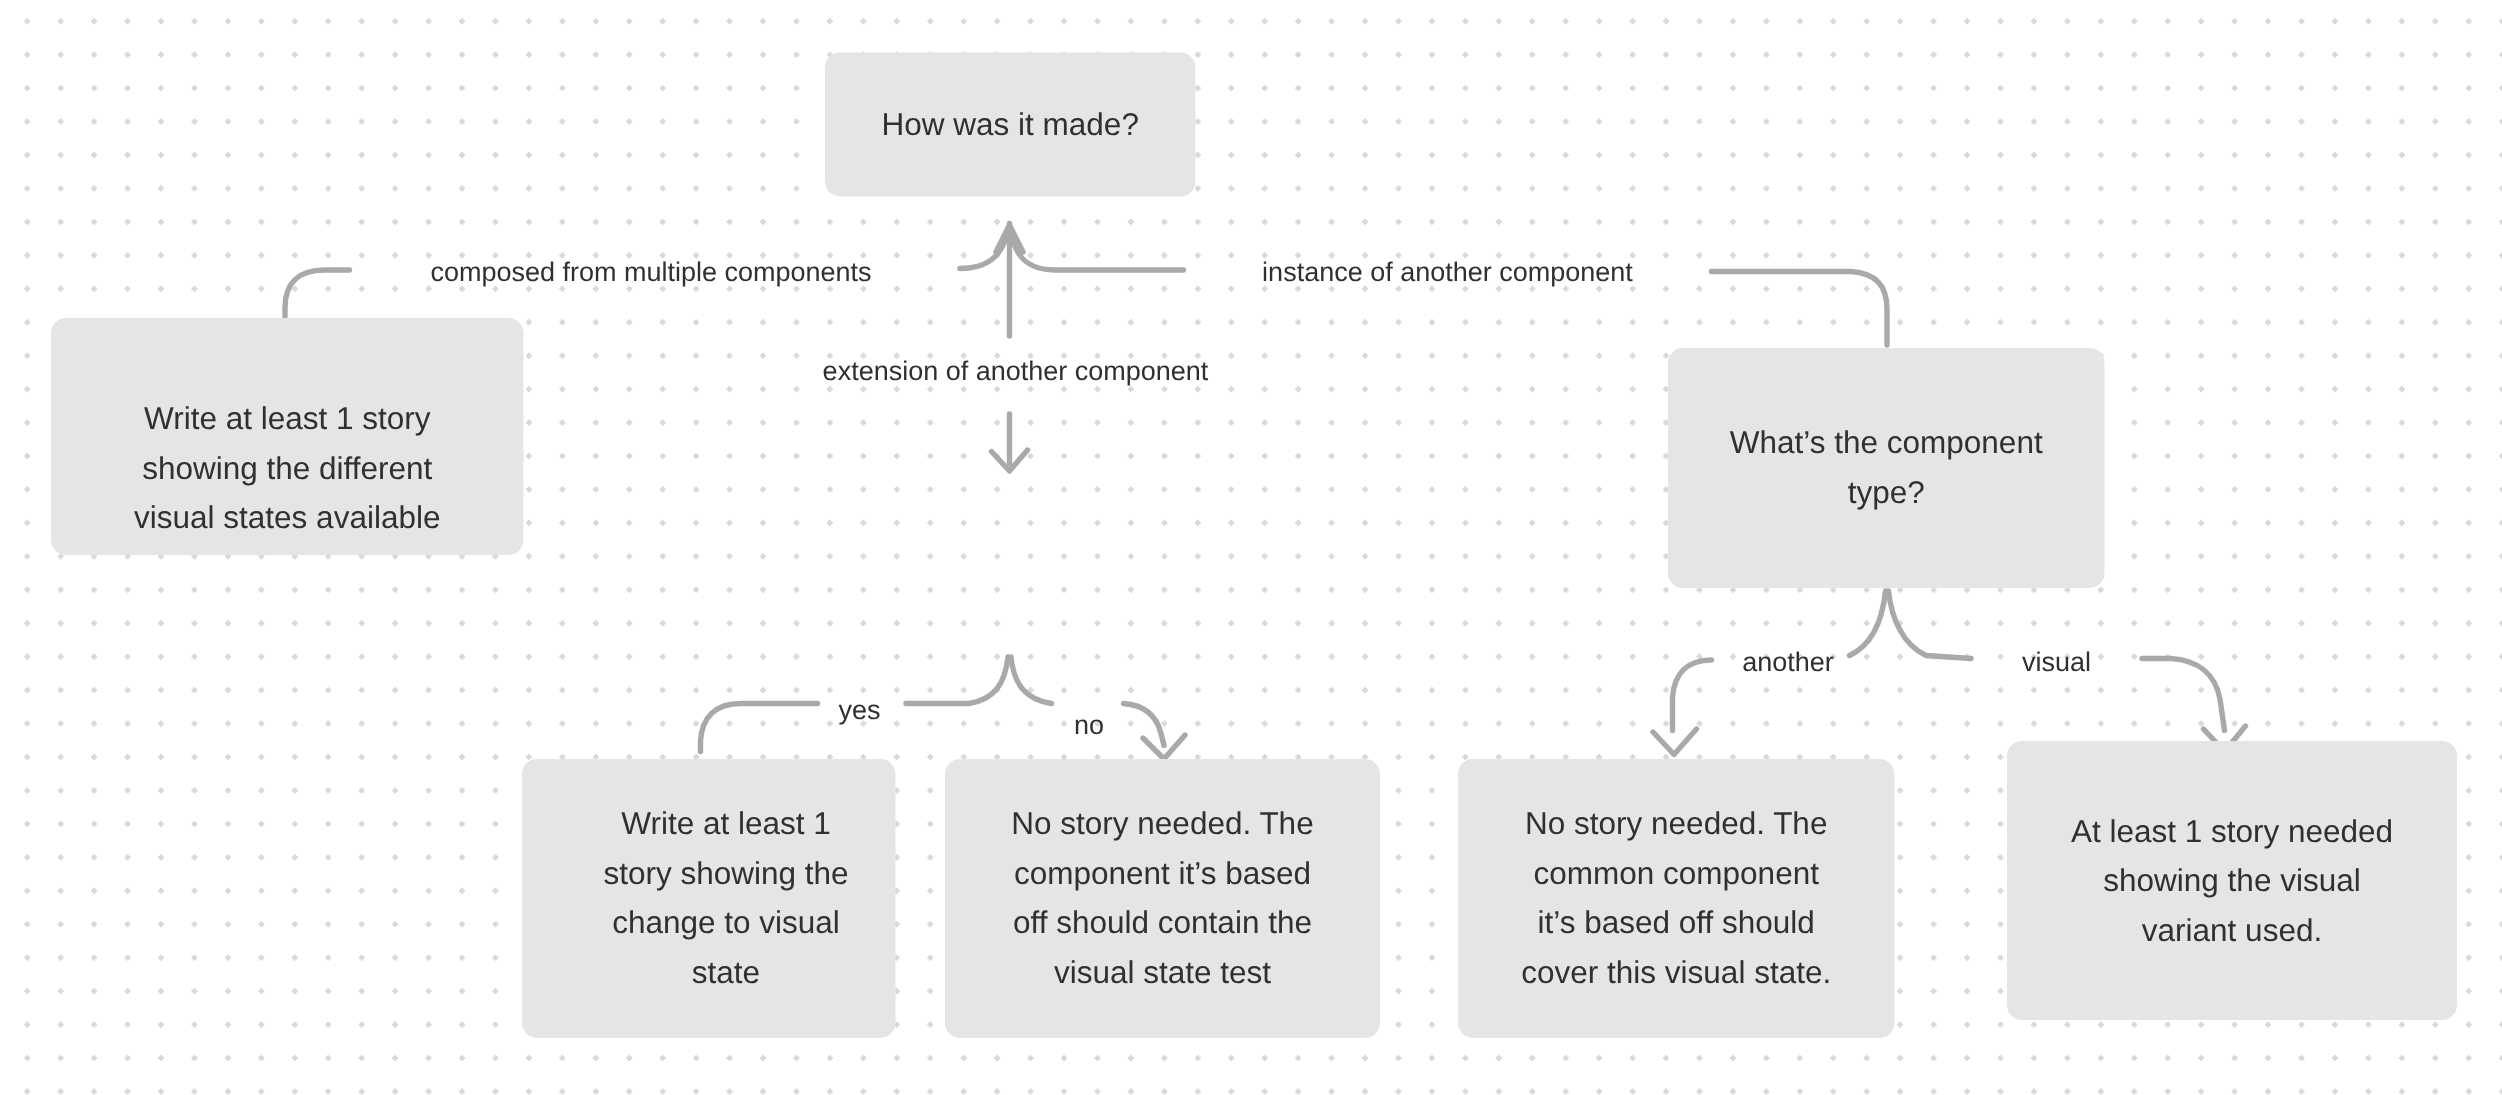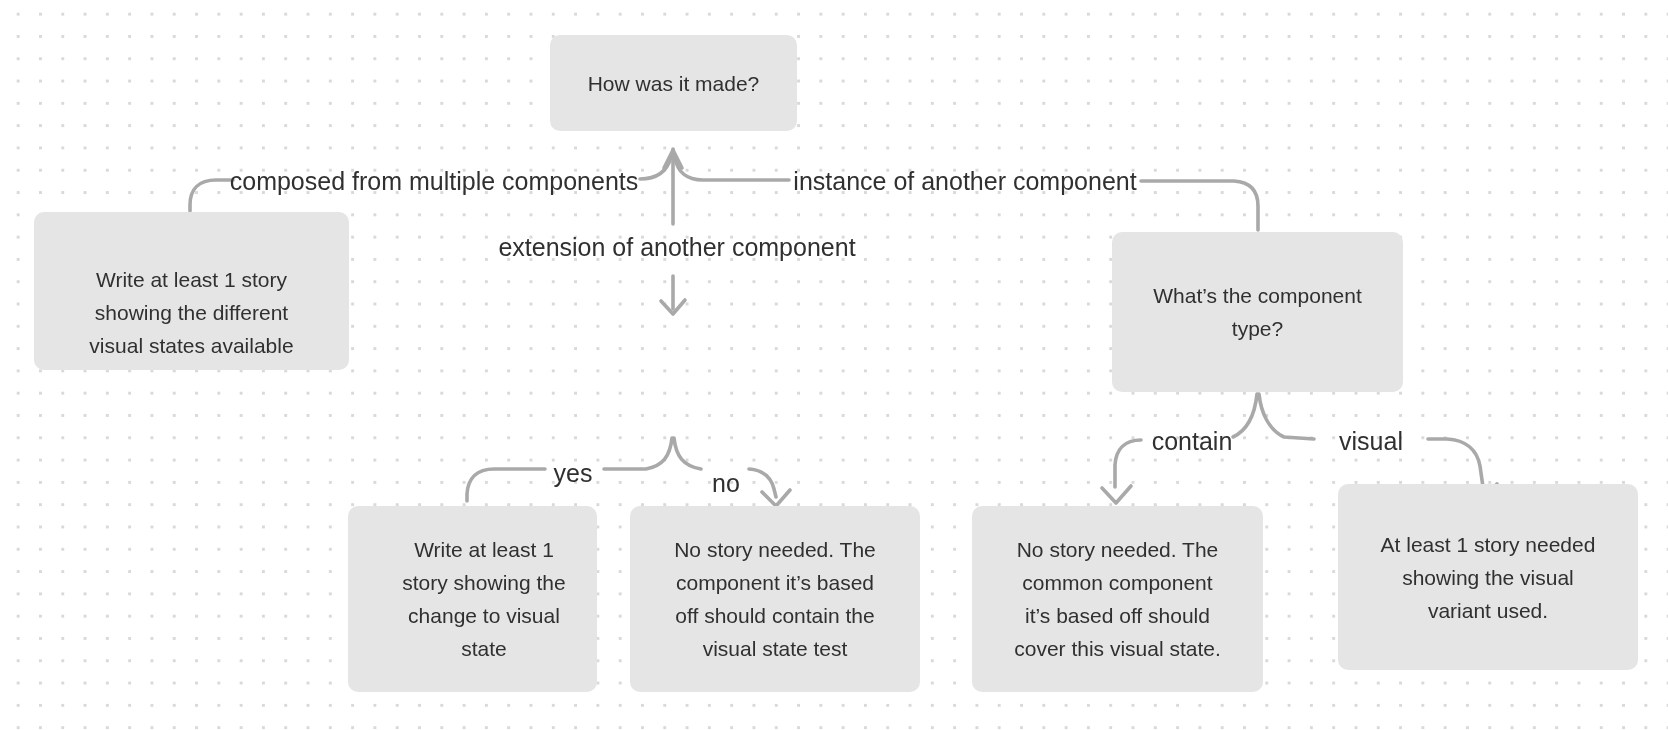--- a/index.html
+++ b/index.html
@@ -47,21 +47,21 @@
   }
   .node-text {
     font-size: 21px;
     line-height: 33px;
     white-space: pre-line;
     color: #303030;
   }
   .edge-label {
     position: absolute;
     transform: translate(-50%, -50%);
-    font-size: 25px;
+    font-size: 18px;
     line-height: 26px;
     white-space: nowrap;
     color: #303030;
   }
 </style>
 </head>
 <body>
 
 <div class="canvas">
 
@@ -131,27 +131,27 @@
 type?</div>
   </div>
 
   <div class="node" style="left:972px; top:506px; width:291px; height:186px;">
     <div class="node-text">No story needed. The
 common component
 it’s based off should
 cover this visual state.</div>
   </div>
 
-  <div class="node" style="left:1338px; top:484px; width:300px; height:186px;justify-content:center;">
+  <div class="node" style="left:1338px; top:494px; width:300px; height:186px;justify-content:center;">
     <div class="node-text">At least 1 story needed
 showing the visual
 variant used.</div>
   </div>
 
   <div class="edge-label" style="left:434px; top:181px;">composed from multiple components</div>
   <div class="edge-label" style="left:677px; top:247px;">extension of another component</div>
   <div class="edge-label" style="left:965px; top:181px;">instance of another component</div>
   <div class="edge-label" style="left:573px; top:473px;">yes</div>
   <div class="edge-label" style="left:726px; top:483px;">no</div>
-  <div class="edge-label" style="left:1192px; top:441px;">contain</div>
+  <div class="edge-label" style="left:1192px; top:441px;">another</div>
   <div class="edge-label" style="left:1371px; top:441px;">visual</div>
 
 </div>
 
 </body></html>

